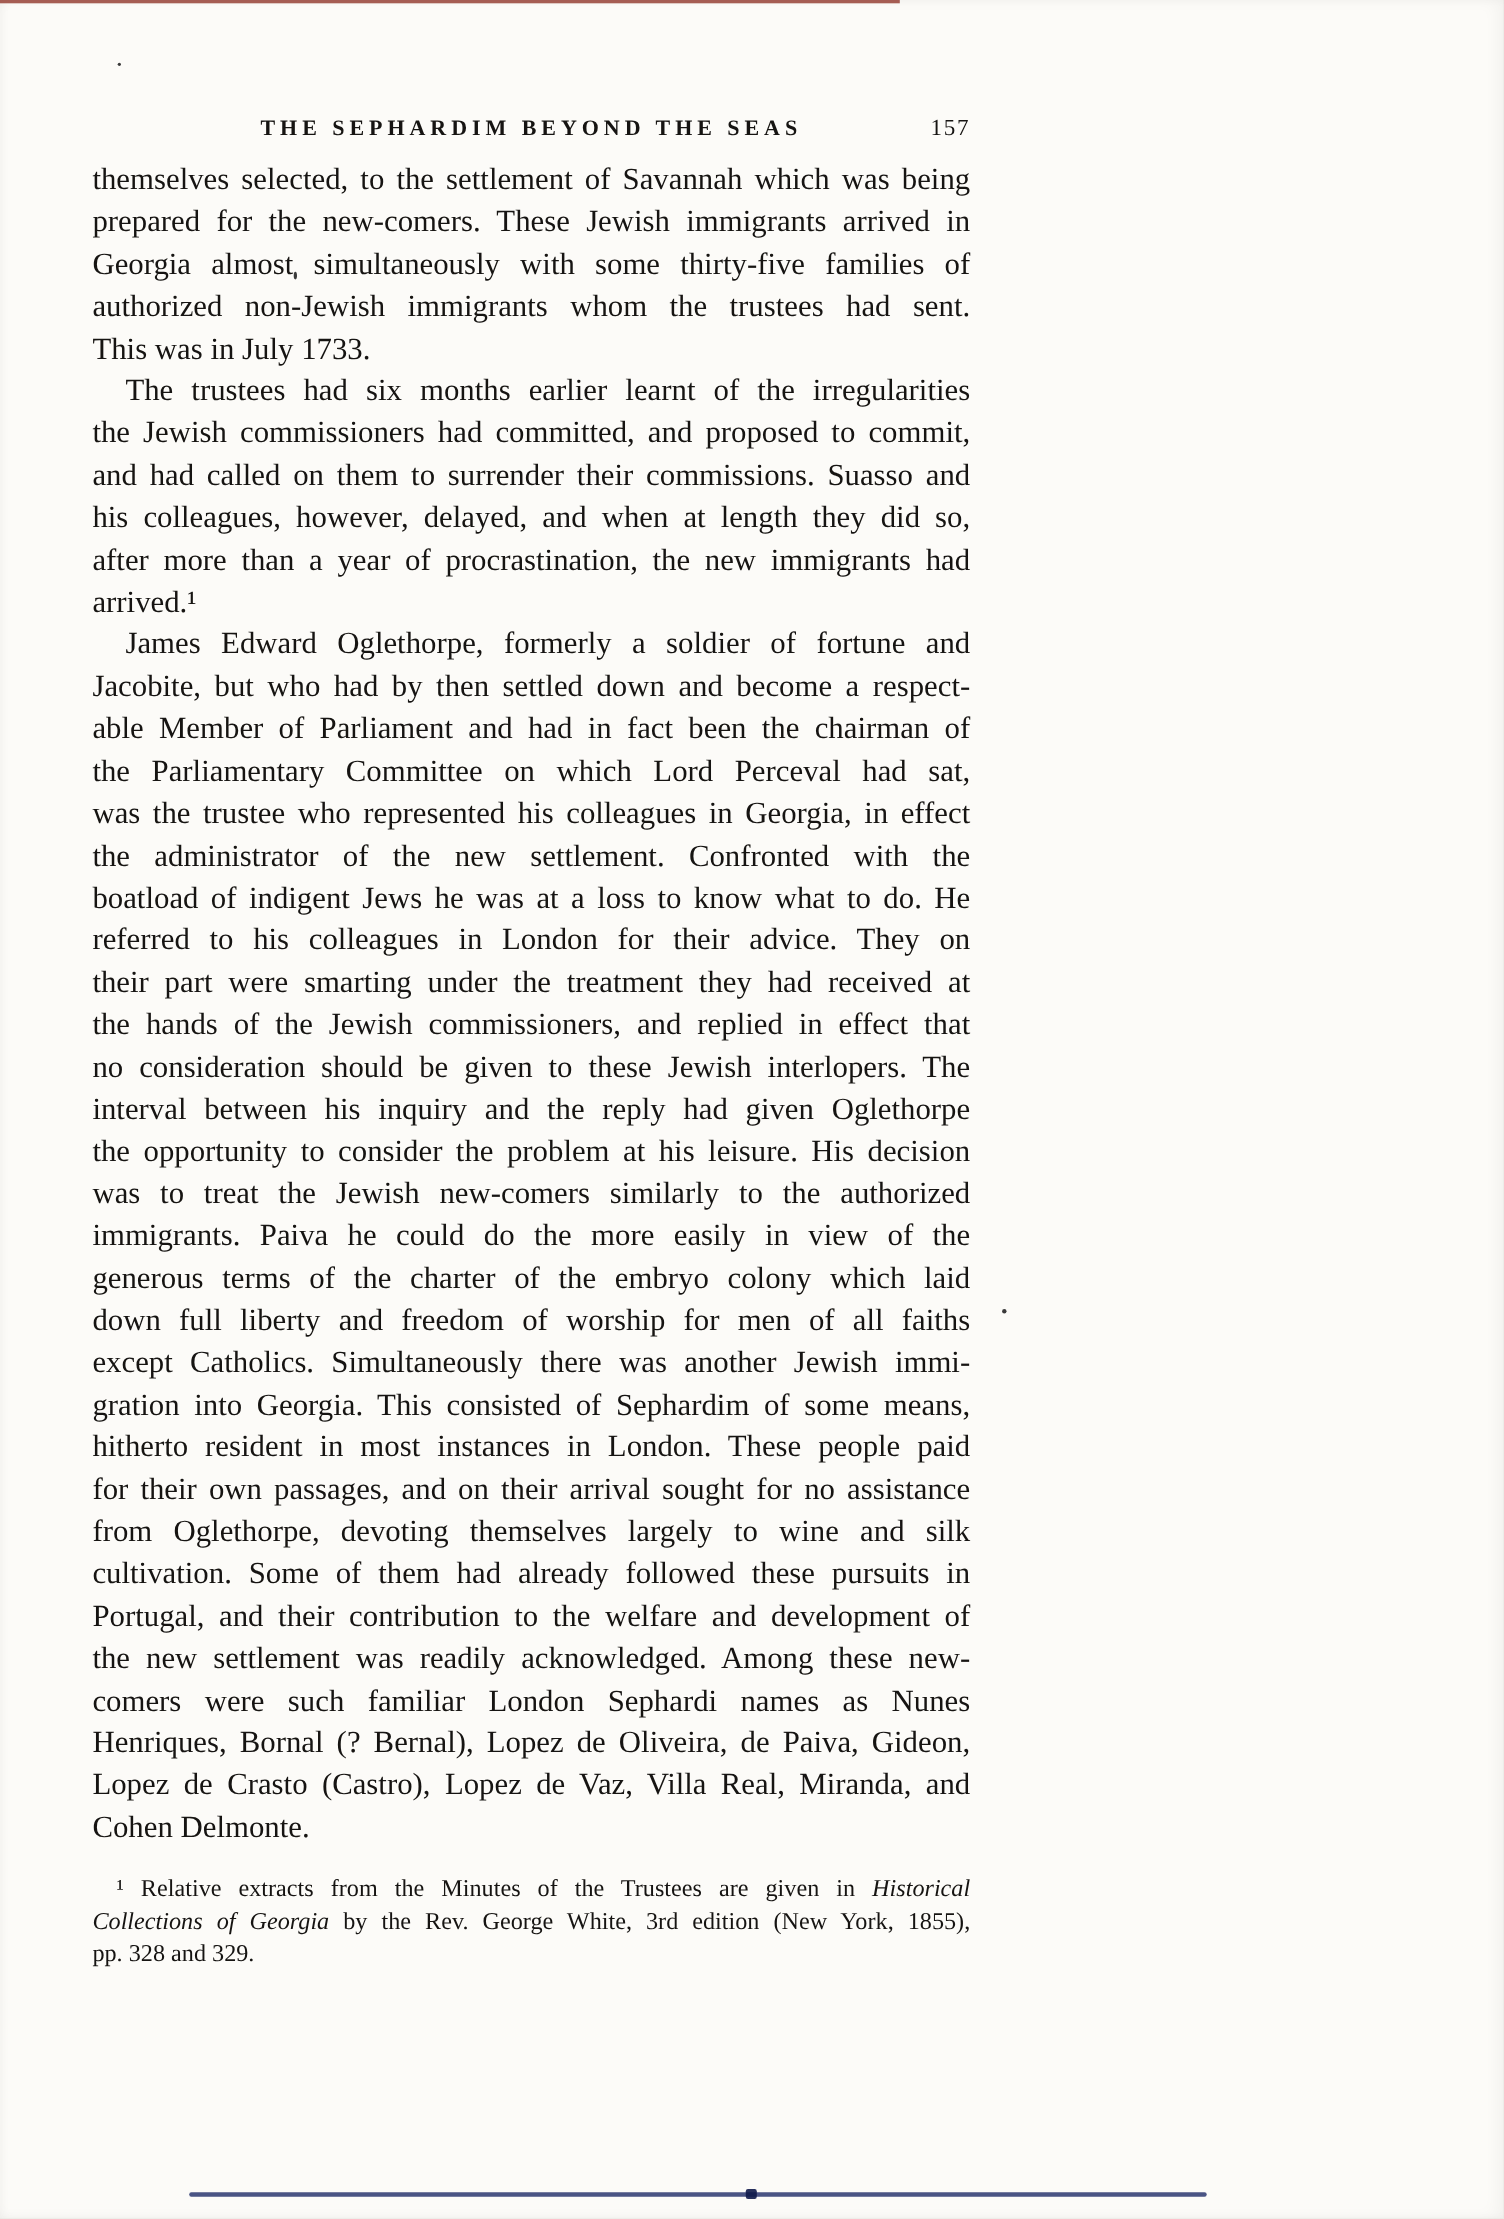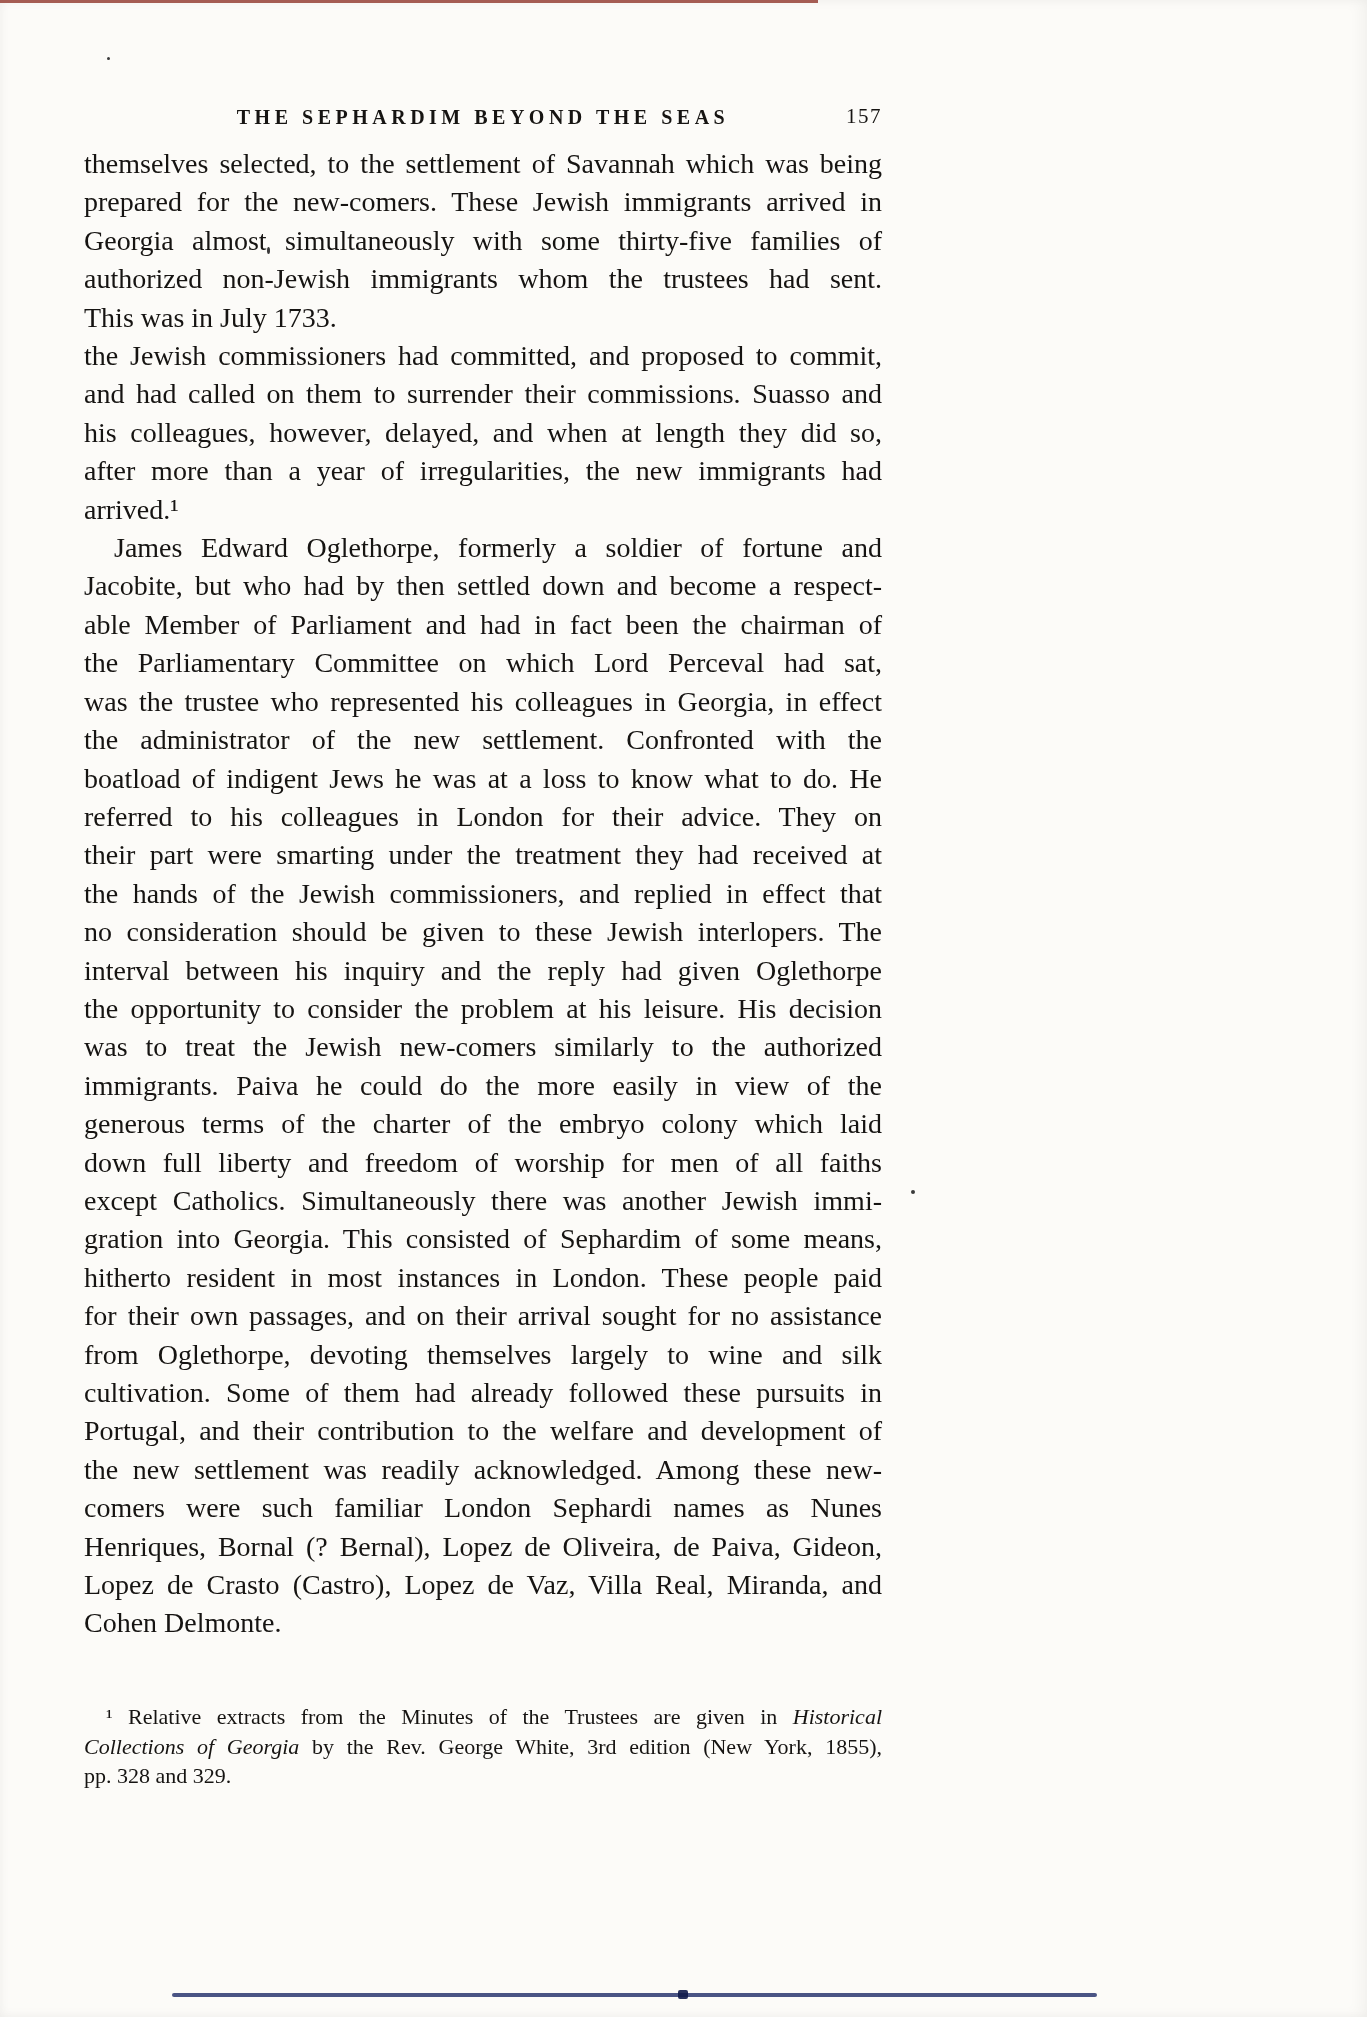--- a/index.html
+++ b/index.html
@@ -110,24 +110,25 @@
 
   <div class="page-body" id="page-body">
       <div>
         <div class="line justify">themselves selected, to the settlement of Savannah which was being</div>
         <div class="line justify">prepared for the new-comers. These Jewish immigrants arrived in</div>
         <div class="line justify">Georgia almost simultaneously with some thirty-five families of</div>
         <div class="line justify">authorized non-Jewish immigrants whom the trustees had sent.</div>
         <div class="line">This was in July 1733.</div>
       </div>
       <div>
+        <div class="line justify indent">The trustees had six months earlier learnt of the irregularities</div>
         <div class="line justify">the Jewish commissioners had committed, and proposed to commit,</div>
         <div class="line justify">and had called on them to surrender their commissions. Suasso and</div>
         <div class="line justify">his colleagues, however, delayed, and when at length they did so,</div>
-        <div class="line justify">after more than a year of irregularities, the new immigrants had</div>
+        <div class="line justify">after more than a year of procrastination, the new immigrants had</div>
         <div class="line">arrived.¹</div>
       </div>
       <div>
         <div class="line justify indent">James Edward Oglethorpe, formerly a soldier of fortune and</div>
         <div class="line justify">Jacobite, but who had by then settled down and become a respect-</div>
         <div class="line justify">able Member of Parliament and had in fact been the chairman of</div>
         <div class="line justify">the Parliamentary Committee on which Lord Perceval had sat,</div>
         <div class="line justify">was the trustee who represented his colleagues in Georgia, in effect</div>
         <div class="line justify">the administrator of the new settlement. Confronted with the</div>
         <div class="line justify">boatload of indigent Jews he was at a loss to know what to do. He</div>

